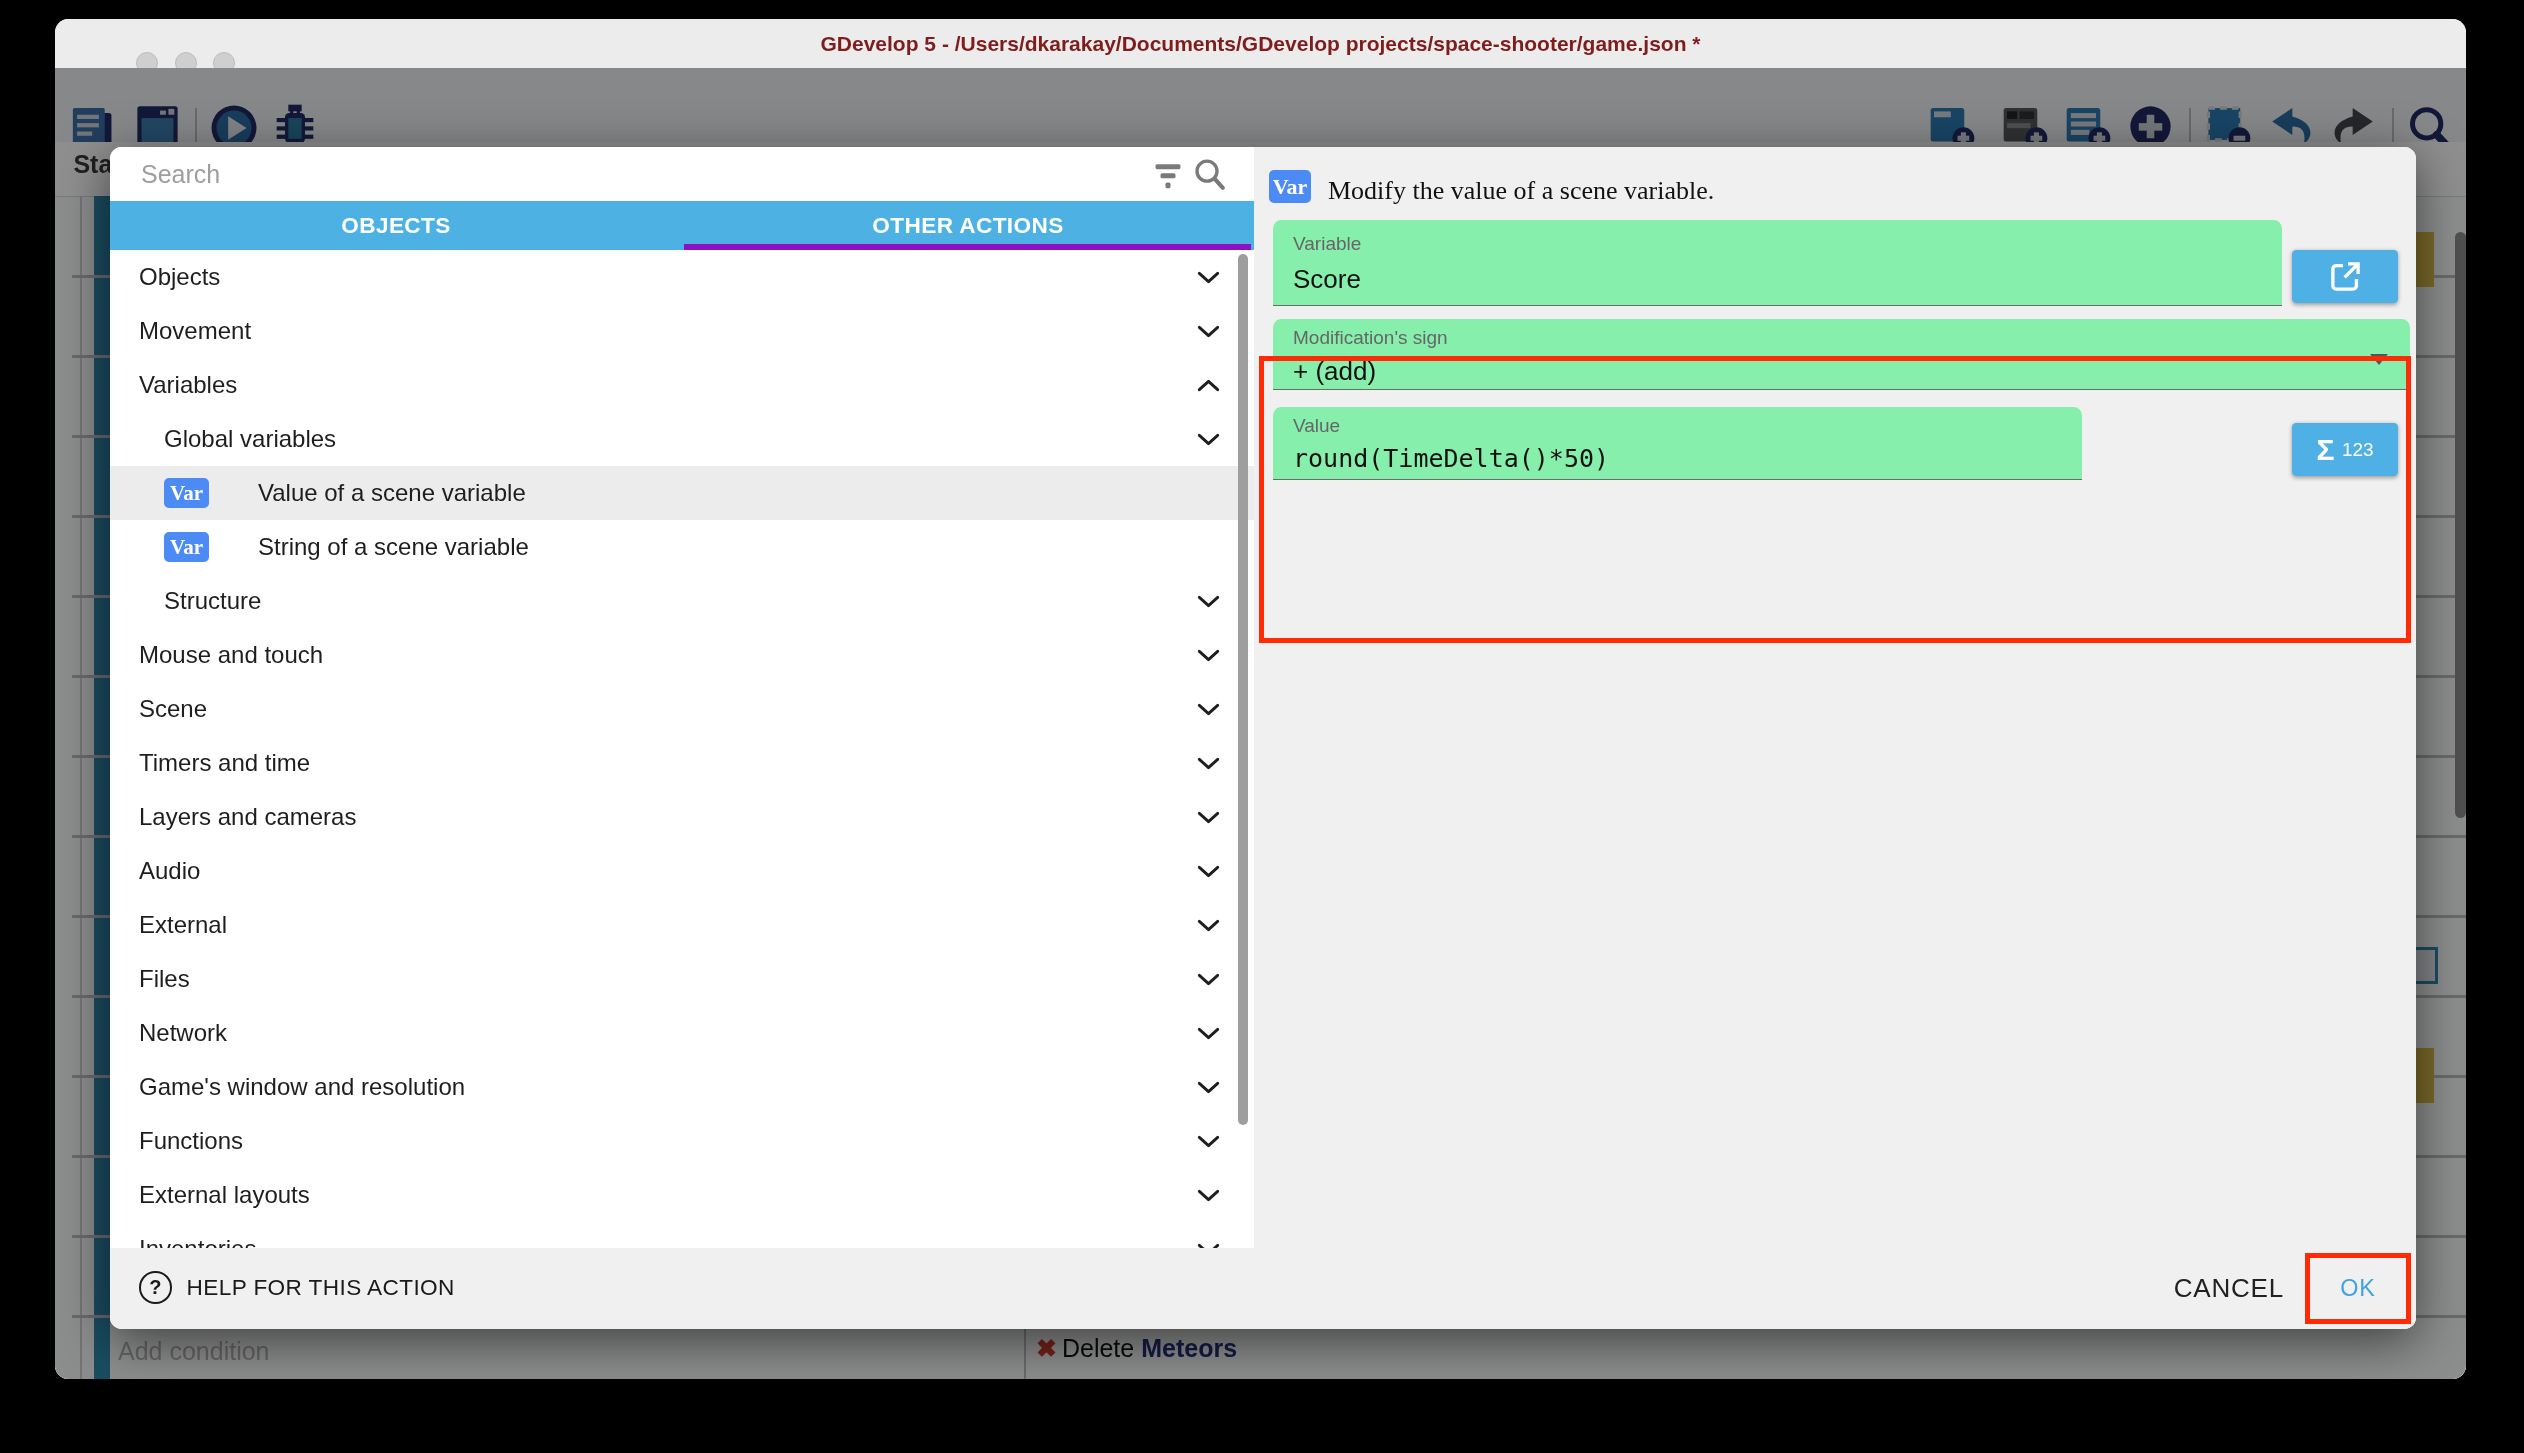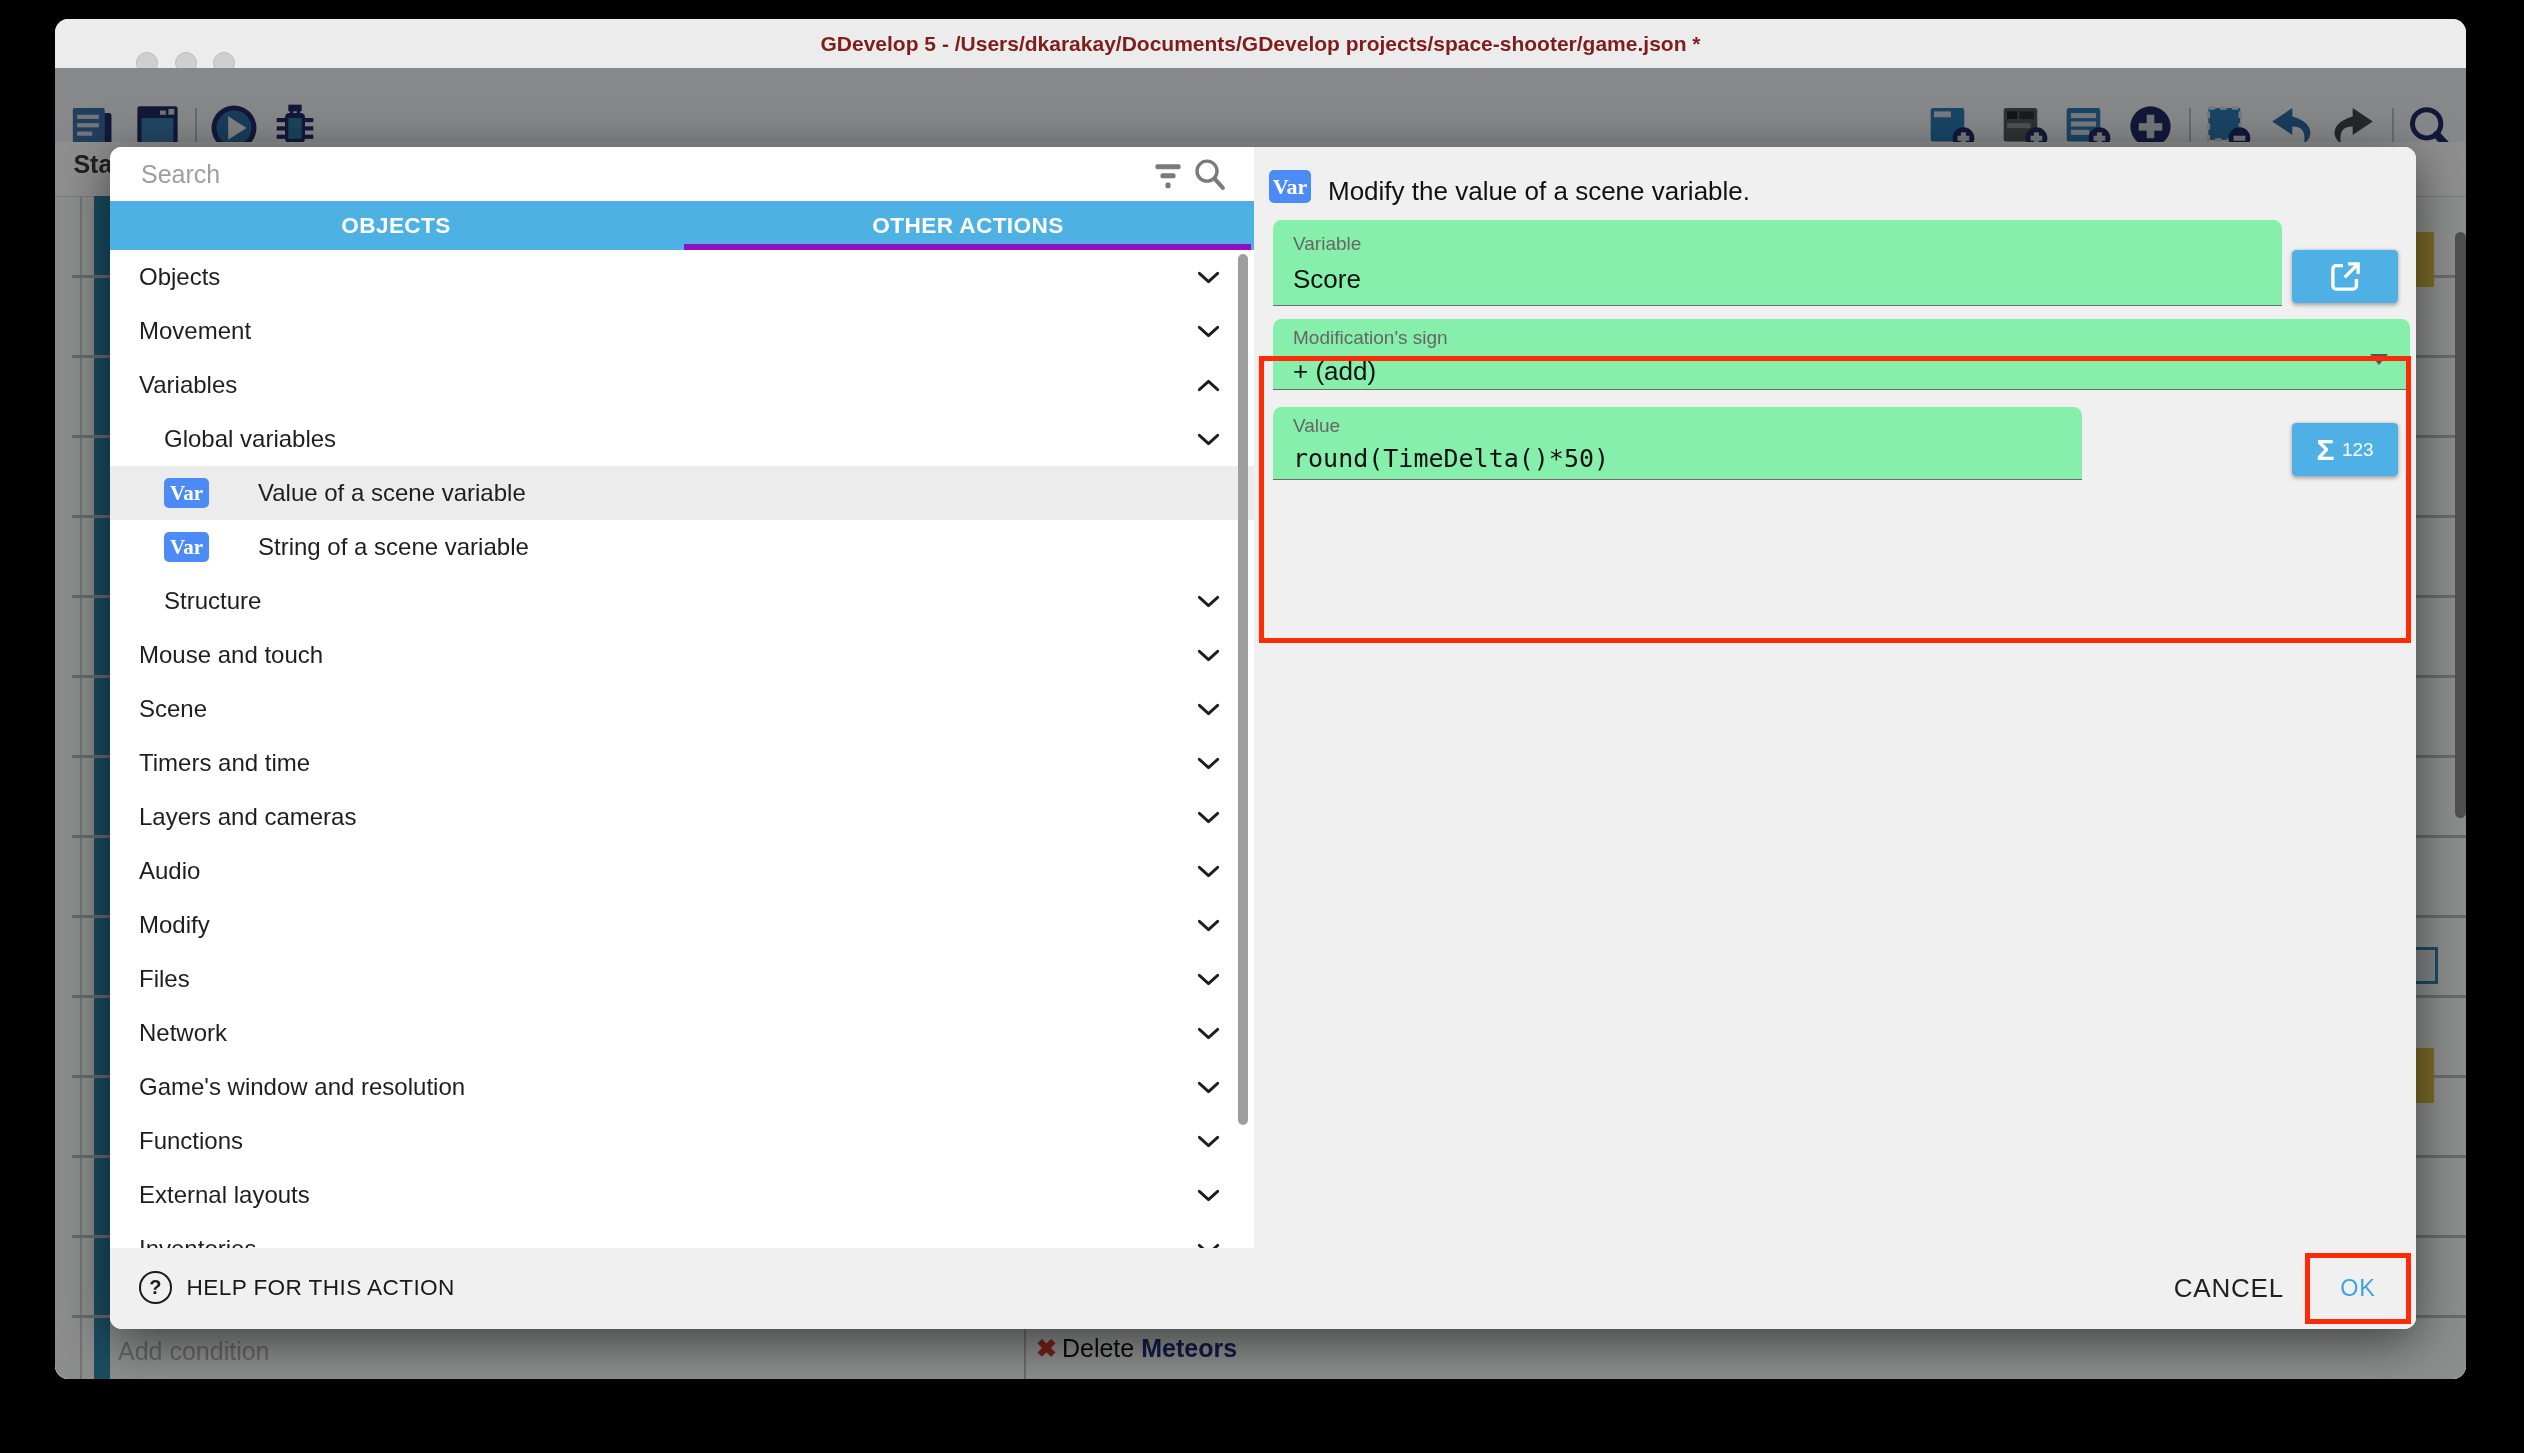--- a/index.html
+++ b/index.html
@@ -59,21 +59,21 @@
   .row .chev{position:absolute;right:33px;top:20px;}
   .varicon{width:45px;height:30px;margin-left:54px;margin-right:49px;border-radius:5px;
      background:var(--var-blue);color:#fff;display:flex;align-items:center;justify-content:center;
      font-family:"Liberation Serif",serif;font-weight:bold;font-size:21px;flex:0 0 auto;}
   #list-scrollbar{position:absolute;right:5.9px;top:107px;width:10px;height:871px;border-radius:5px;
      background:#9e9e9e;}
   #panel-right{position:absolute;left:1144px;top:0;right:0;bottom:81px;background:#f0f0f0;}
   #hdr-varicon{position:absolute;left:15px;top:23.4px;width:42px;height:33px;border-radius:5px;
      background:var(--var-blue);color:#fff;display:flex;align-items:center;justify-content:center;
      font-family:"Liberation Serif",serif;font-weight:bold;font-size:22px;}
-  #hdr-title{position:absolute;left:74px;top:28.5px;font-size:26px;color:#111;}
+  #hdr-title{position:absolute;left:74px;top:28.5px;font-size:26px;color:#111;font-family:Liberation Serif, serif;}
   .field{position:absolute;background:#86efac;border-radius:8.4px 8.4px 0 0;border-bottom:1.7px solid #6b6b6b;}
   .field .flabel{position:absolute;left:20px;font-size:19px;color:#666;}
   .field .fvalue{position:absolute;left:20px;font-size:26px;color:#111;white-space:nowrap;}
   #field-variable{left:19px;top:73px;width:1009px;height:85px;}
   #field-variable .flabel{top:13.4px;} #field-variable .fvalue{top:44px;}
   #field-sign{left:19px;top:172px;width:1137px;height:70px;}
   #field-sign .flabel{top:8.4px;} #field-sign .fvalue{top:37px;}
   #field-value{left:19px;top:260px;width:809px;height:72px;}
   #field-value .flabel{top:8.4px;}
   #field-value .fvalue{top:37px;font-family:"DejaVu Sans Mono",monospace;font-size:25px;}
@@ -305,21 +305,21 @@
     <polyline points="4,4 15,14 26,4" fill="none" stroke="#1e1e1e" stroke-width="3.5" stroke-linecap="round" stroke-linejoin="round"></polyline>
           </svg>
         </div>
         <div class="row lvl0">
           <span class="lbl">Audio</span>
           <svg class="chev" width="25" height="15" viewBox="0 0 30 18">
     <polyline points="4,4 15,14 26,4" fill="none" stroke="#1e1e1e" stroke-width="3.5" stroke-linecap="round" stroke-linejoin="round"></polyline>
           </svg>
         </div>
         <div class="row lvl0">
-          <span class="lbl">Modify</span>
+          <span class="lbl">External</span>
           <svg class="chev" width="25" height="15" viewBox="0 0 30 18">
     <polyline points="4,4 15,14 26,4" fill="none" stroke="#1e1e1e" stroke-width="3.5" stroke-linecap="round" stroke-linejoin="round"></polyline>
           </svg>
         </div>
         <div class="row lvl0">
           <span class="lbl">Files</span>
           <svg class="chev" width="25" height="15" viewBox="0 0 30 18">
     <polyline points="4,4 15,14 26,4" fill="none" stroke="#1e1e1e" stroke-width="3.5" stroke-linecap="round" stroke-linejoin="round"></polyline>
           </svg>
         </div>

